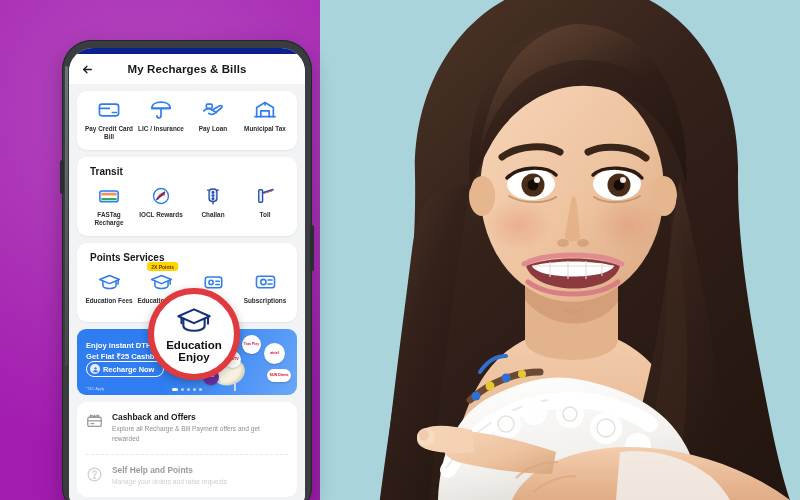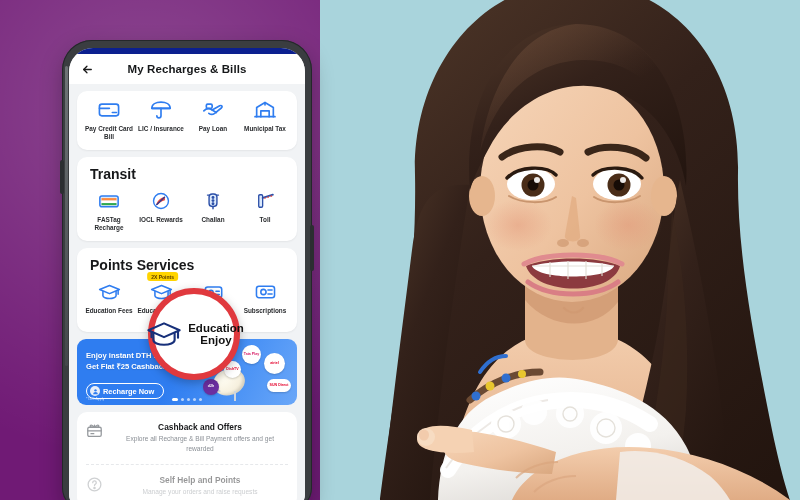--- a/index.html
+++ b/index.html
@@ -4,21 +4,21 @@
 <style>
   * { box-sizing: border-box; margin: 0; padding: 0; }
   html, body {
     width: 800px; height: 500px;
     overflow: hidden;
     font-family: "Liberation Sans", sans-serif;
   }
   #stage {
     position: relative;
     width: 800px; height: 500px;
-    background: #701a75;
+    background: #a21caf;
     overflow: hidden;
   }
   
   #stage::before {
     content:""; position:absolute; inset:0;
     background:
       radial-gradient(circle at 18% 22%, rgba(255,255,255,.20), rgba(255,255,255,0) 46%),
       radial-gradient(circle at 78% 80%, rgba(0,60,70,.12), rgba(0,0,0,0) 55%);
     pointer-events:none;
   }
@@ -77,21 +77,21 @@
   .scroll { position: relative; height: 426px; overflow: hidden; background:#f1f3f5; }
 
   .card {
     background: #fff;
     border-radius: 10px;
     margin: 7px 8px;
     padding: 8px 6px 9px 6px;
     box-shadow: 0 1px 2px rgba(0,0,0,.06);
   }
   .card-title {
-    font-size: 14px; font-weight: bold; color: #17181a;
+    font-size: 10px; font-weight: bold; color: #17181a;
     margin: 1px 0 8px 7px;
   }
   .grid4 {
     display: grid; grid-template-columns: repeat(4,1fr);
     align-items: start;
   }
   .tile {
     position: relative;
     display: flex; flex-direction: column; align-items: center;
     gap: 4px;
@@ -115,21 +115,21 @@
     margin: 6px 8px; height: 66px;
     border-radius: 9px; overflow: hidden;
     background: linear-gradient(115deg,#2f7df0 0%, #2f7df0 45%, #4a92f5 72%, #6aa7f8 100%);
   }
   .banner-txt {
     position:absolute; left:9px; top:11px;
     color:#fff; font-size:7.6px; font-weight:bold; line-height:1.45;
     text-shadow: 0 1px 1px rgba(0,0,0,.12);
   }
   .banner-cta {
-    position:absolute; left:9px; bottom:6px;
+    position:absolute; left:9px; bottom:18px;
     background:#2f7df0; border:1.2px solid #fff; border-radius:20px;
     color:#fff; font-size:7.4px; font-weight:bold;
     padding:2.5px 9px 2.5px 16px;
     display:flex; align-items:center;
   }
   .banner-cta .cta-dot {
     position:absolute; left:3px; top:50%; transform:translateY(-50%);
     width:10px; height:10px; border-radius:50%;
     background:#e8eef9; display:flex; align-items:center; justify-content:center;
   }
@@ -160,36 +160,36 @@
   }
   .dots {
     position:absolute; bottom:4px; left:50%; transform:translateX(-50%);
     display:flex; gap:3px;
   }
   .dots i { width:3px; height:3px; border-radius:50%; background:rgba(255,255,255,.65); display:block; }
   .dots i.on { background:#fff; width:6px; border-radius:3px; }
 
   
   .listcard { background:#fff; border-radius:10px; margin:7px 8px 0 8px; padding:0 9px; }
-  .listrow { display:flex; gap:9px; align-items:flex-start; padding:10px 0; border-bottom:1px dashed #e6e8eb;text-align:center; }
+  .listrow { display:flex; gap:9px; align-items:flex-start; padding:10px 0; border-bottom:1px dashed #e6e8eb; }
   .listrow:last-child { border-bottom:none; }
   .listrow-ico { width:17px; height:17px; flex:0 0 17px; opacity:.72; margin-top:1px; }
   .listrow-title { font-size:8.4px; font-weight:bold; color:#17181a; }
   .listrow-sub { font-size:6.6px; color:#8b9096; line-height:1.5; margin-top:2px; }
 
   
   .magnifier {
     position: absolute;
     left: 148px; top: 288px;
     width: 92px; height: 92px;
     border-radius: 50%;
     background: #ffffff;
     border: 6px solid #e0393e;
     box-shadow: 0 3px 10px rgba(0,0,0,.25);
-    display: flex; flex-direction: row;
+    display: flex; flex-direction: column;
     align-items: center; justify-content: center;
     gap: 4px;
     z-index: 40;
   }
   .mag-cap { width: 40px; height: 30px; }
   .mag-label {
     font-size: 11.5px; font-weight: bold; color:#111;
     text-align:center; line-height:1.08;
   }
 

